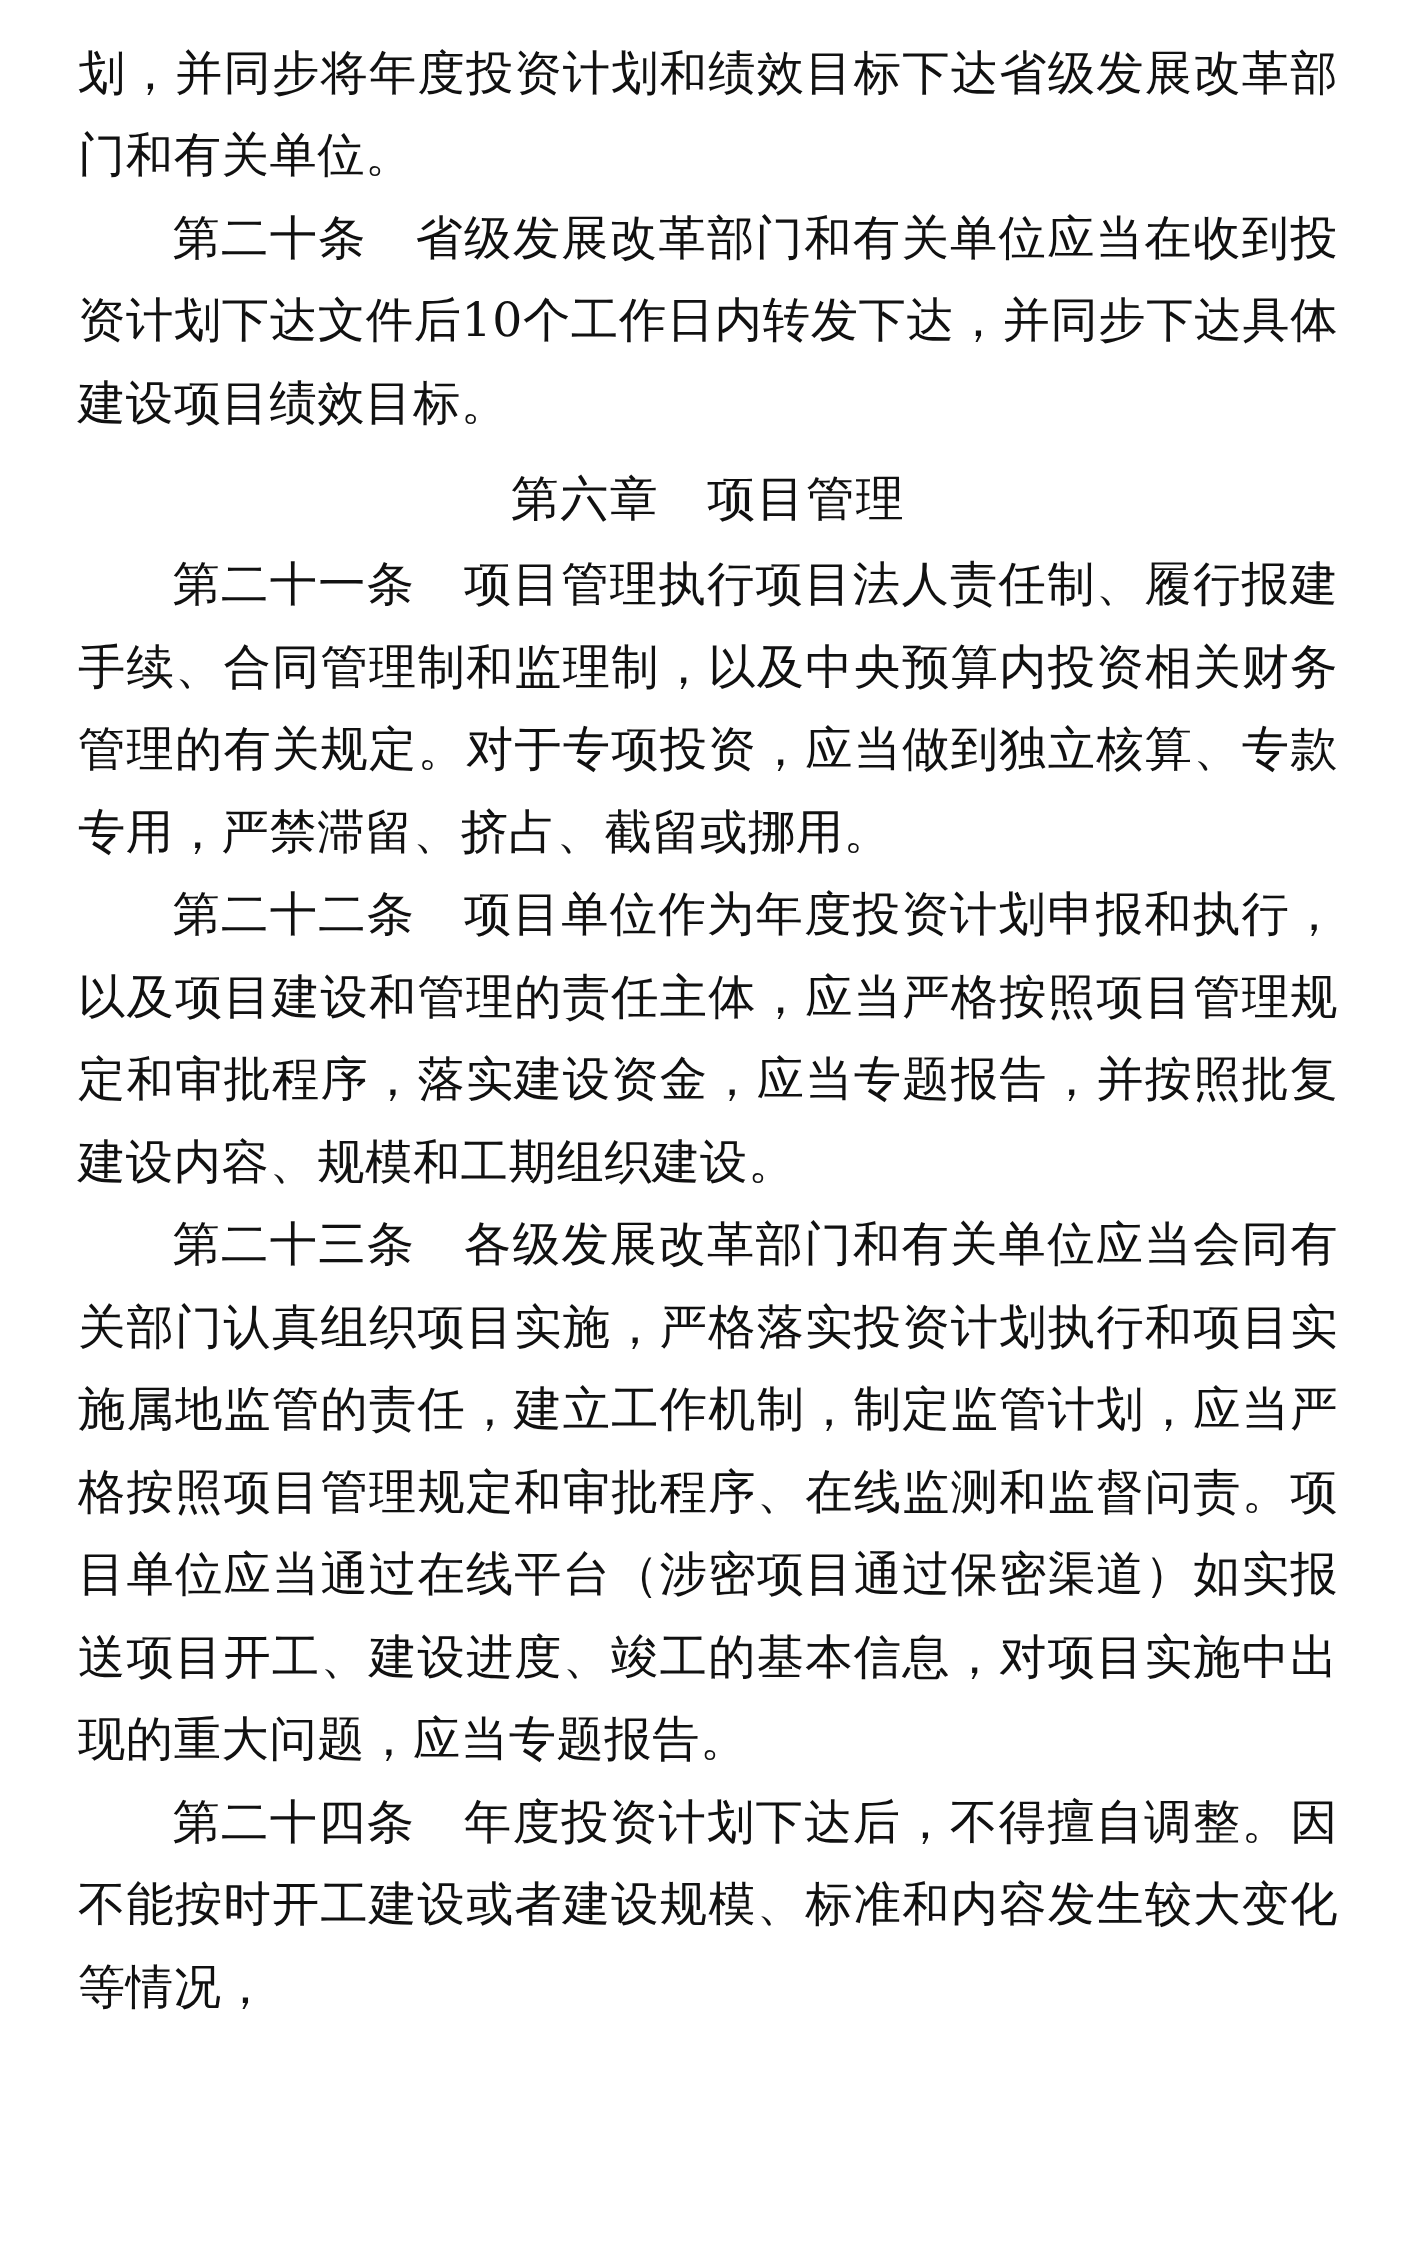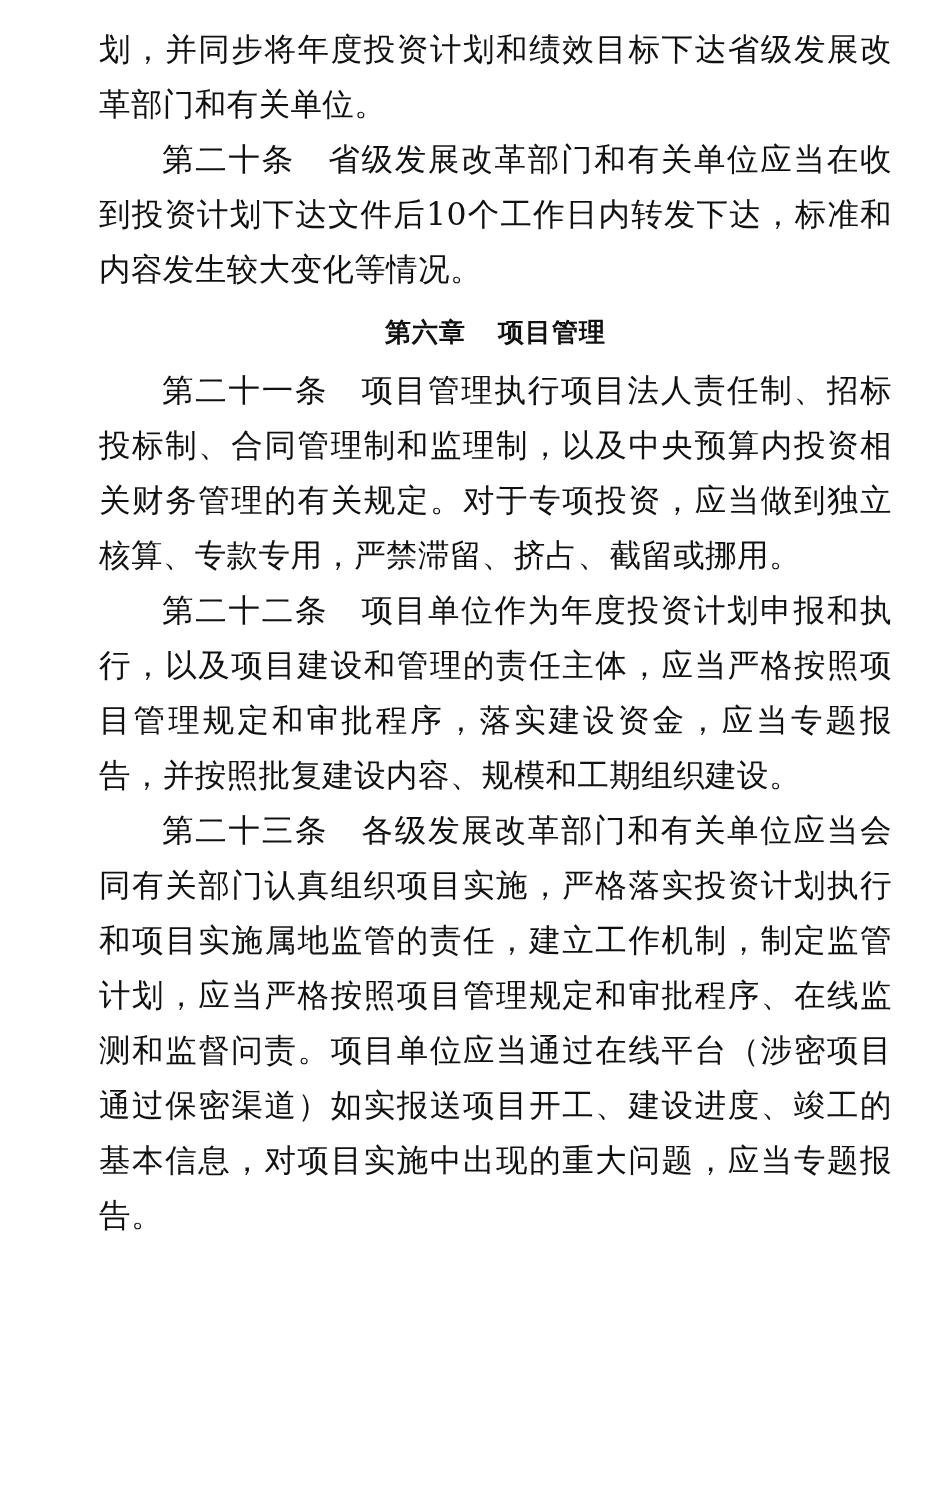--- a/index.html
+++ b/index.html
@@ -20,55 +20,55 @@
     height: 1496px;
     box-sizing: border-box;
     padding: 22px 52px 0 52px;
   }
   .doc-body {
     font-size: 31.5px;
     line-height: 55px;
     text-align: justify;
     text-justify: inter-ideograph;
     letter-spacing: 0.4px;
-    margin-left: 47px;
   }
   .para {
     margin: 0;
     text-indent: 0;
   }
   .para.indent {
     text-indent: 63px;
   }
   .chapter-heading {
     margin: 4px 0 0 0;
     text-align: center;
-    font-size: 26px;
+    font-size: 32px;
     line-height: 62px;
-    font-weight: bold;
+    font-weight: normal;
     letter-spacing: 1px;
   }
   .chapter-heading .gap {
     display: inline-block;
     width: 32px;
   }
 </style>
 </head>
 <body>
 
 <div class="page">
   <div class="doc-body">
 
     <p class="para">划，并同步将年度投资计划和绩效目标下达省级发展改革部门和有关单位。</p>
 
-    <p class="para indent">第二十条　省级发展改革部门和有关单位应当在收到投资计划下达文件后10个工作日内转发下达，标准和内容发生较大变化等情况。</p>
+    <p class="para indent">第二十条　省级发展改革部门和有关单位应当在收到投资计划下达文件后10个工作日内转发下达，并同步下达具体建设项目绩效目标。</p>
 
     <h2 class="chapter-heading"><span>第六章</span><span class="gap"></span><span>项目管理</span></h2>
 
-    <p class="para indent">第二十一条　项目管理执行项目法人责任制、招标投标制、合同管理制和监理制，以及中央预算内投资相关财务管理的有关规定。对于专项投资，应当做到独立核算、专款专用，严禁滞留、挤占、截留或挪用。</p>
+    <p class="para indent">第二十一条　项目管理执行项目法人责任制、履行报建手续、合同管理制和监理制，以及中央预算内投资相关财务管理的有关规定。对于专项投资，应当做到独立核算、专款专用，严禁滞留、挤占、截留或挪用。</p>
 
     <p class="para indent">第二十二条　项目单位作为年度投资计划申报和执行，以及项目建设和管理的责任主体，应当严格按照项目管理规定和审批程序，落实建设资金，应当专题报告，并按照批复建设内容、规模和工期组织建设。</p>
 
     <p class="para indent">第二十三条　各级发展改革部门和有关单位应当会同有关部门认真组织项目实施，严格落实投资计划执行和项目实施属地监管的责任，建立工作机制，制定监管计划，应当严格按照项目管理规定和审批程序、在线监测和监督问责。项目单位应当通过在线平台（涉密项目通过保密渠道）如实报送项目开工、建设进度、竣工的基本信息，对项目实施中出现的重大问题，应当专题报告。</p>
 
+    <p class="para indent">第二十四条　年度投资计划下达后，不得擅自调整。因不能按时开工建设或者建设规模、标准和内容发生较大变化等情况，</p>
 
   </div>
 </div>
 
 </body></html>

